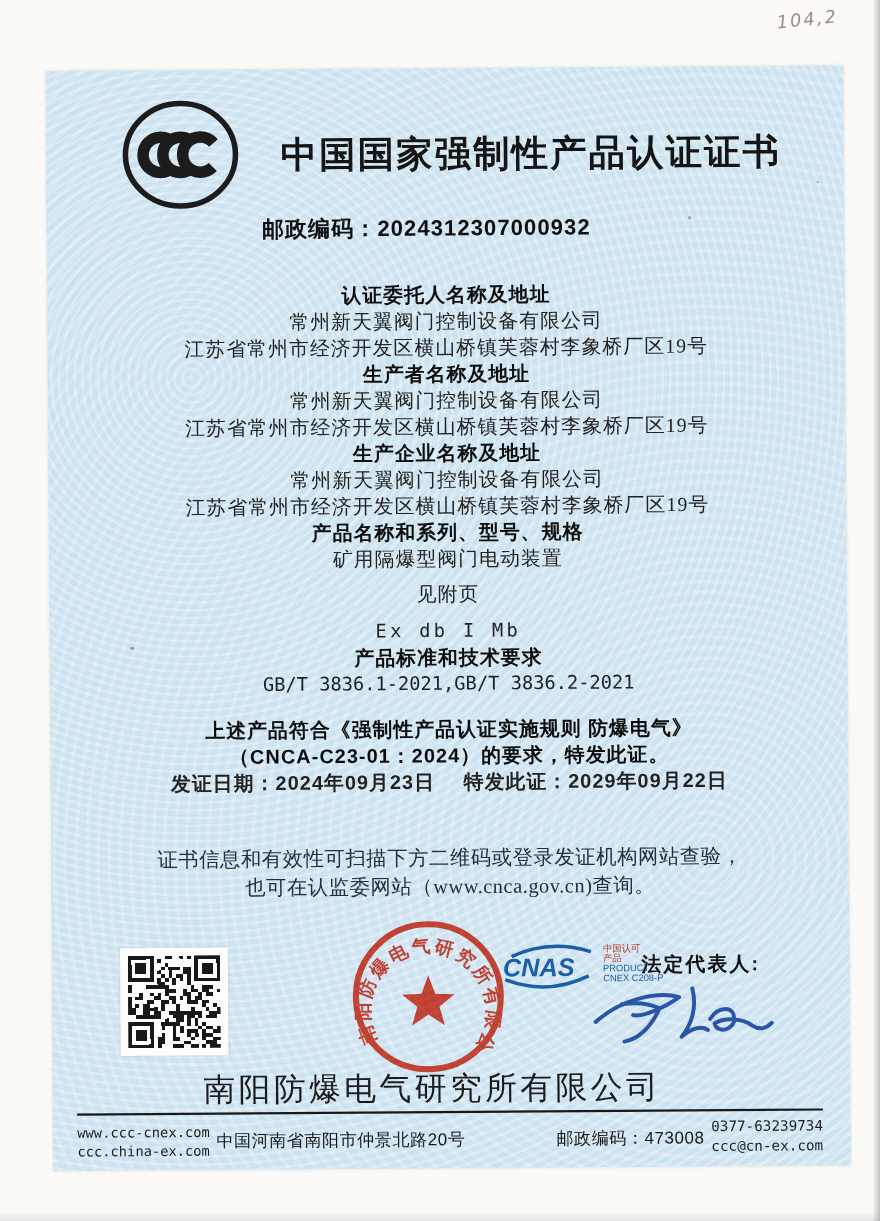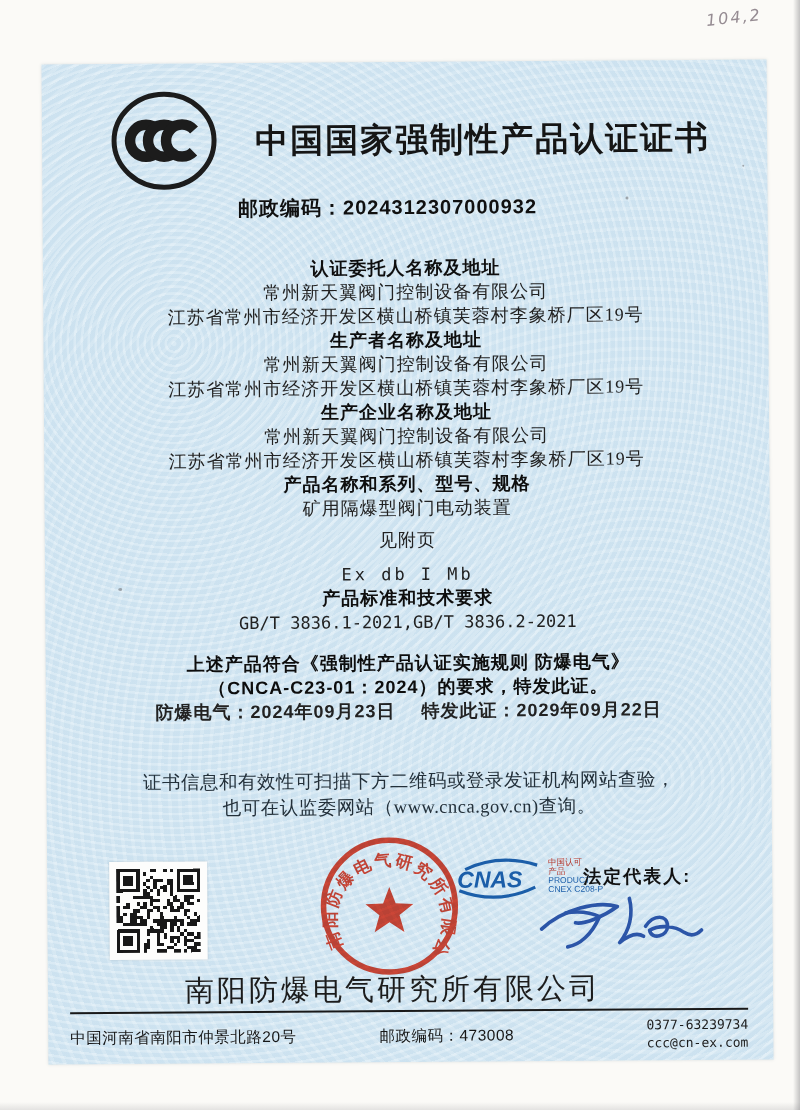--- a/index.html
+++ b/index.html
@@ -159,21 +159,21 @@
     <div class="line note">见附页</div>
 
     <div class="line ex">Ex db I Mb</div>
     <div class="line h">产品标准和技术要求</div>
     <div class="line std-val">GB/T 3836.1-2021,GB/T 3836.2-2021</div>
 
     <div class="line stmt stmt-gap">上述产品符合《强制性产品认证实施规则 防爆电气》</div>
     <div class="line stmt">（CNCA-C23-01：2024）的要求，特发此证。</div>
 
     <div class="line dates">
-      <span>防爆电气：</span><span>2024年09月23日</span><span class="gap"></span><span>特发此证：</span><span>2029年09月22日</span>
+      <span>发证日期：</span><span>2024年09月23日</span><span class="gap"></span><span>特发此证：</span><span>2029年09月22日</span>
     </div>
   </div>
 
   <div class="verify">
     <div>证书信息和有效性可扫描下方二维码或登录发证机构网站查验，</div>
     <div>也可在认监委网站（www.cnca.gov.cn)查询。</div>
   </div>
 
   <div class="qr-box">
     <svg id="qr" width="84" height="84" viewBox="0 0 25 25" shape-rendering="crispEdges">
@@ -506,20 +506,24 @@
       <path d="M8 42 C 30 22 64 14 84 20 C 70 30 50 38 42 36"></path>
       <path d="M32 26 C 46 24 58 26 66 30 C 58 48 46 58 34 60"></path>
       <path d="M96 12 C 100 28 96 44 86 56 C 96 48 104 46 110 50"></path>
       <path d="M112 40 c 8 -12 22 -12 22 0 c 0 10 -16 14 -18 4 c 10 -6 26 -4 34 2 c 6 4 12 4 18 -2"></path>
     </g>
   </svg>
 
   <div class="footer-org">南阳防爆电气研究所有限公司</div>
   <div class="footer-rule"></div>
   <div class="footer-contacts">
+    <div class="fc-left">
+      <div>www.ccc-cnex.com</div>
+      <div>ccc.china-ex.com</div>
+    </div>
     <div class="fc-center">
       <span>中国河南省南阳市仲景北路20号</span>
       <span class="pc"><span>邮政编码：</span><span>473008</span></span>
     </div>
     <div class="fc-right">
       <div>0377-63239734</div>
       <div>ccc@cn-ex.com</div>
     </div>
   </div>
 

